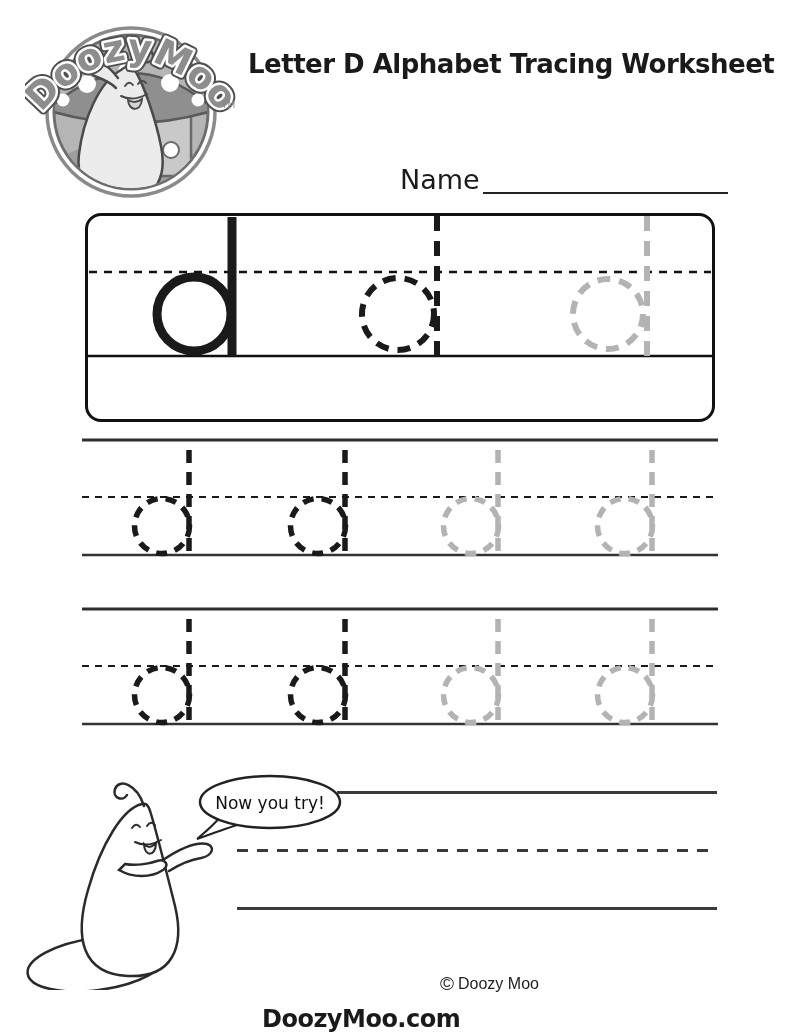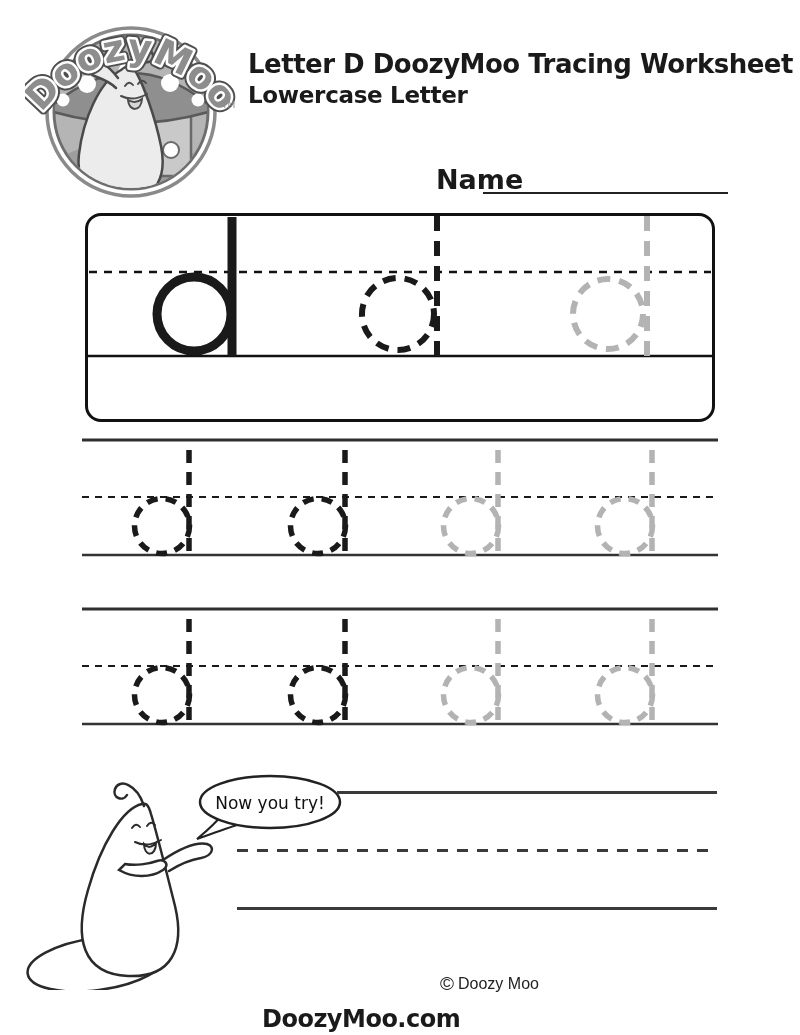--- a/index.html
+++ b/index.html
@@ -1,21 +1,21 @@
 <!DOCTYPE html>
 <html><head>
 <meta charset="utf-8">
 <style>
   html,body{margin:0;padding:0;background:#fff;}
   .page{position:relative;width:800px;height:1035px;background:#ffffff;overflow:hidden;
         font-family:"DejaVu Sans",sans-serif;color:#1a1a1a;}
   .abs{position:absolute;}
   .title{left:248px;top:49px;font-size:26px;font-weight:600;letter-spacing:-0.5px;white-space:nowrap;}
   .subtitle{left:248px;top:82px;font-size:23px;font-weight:600;letter-spacing:-0.3px;}
-  .name-label{left:400px;top:164px;font-size:27px;font-weight:700;margin-left:36px;}
+  .name-label{left:400px;top:164px;font-size:27px;font-weight:400;}
   .name-line{left:483px;top:192px;width:245px;height:2px;background:#222;}
   .main-box{left:85px;top:213px;width:630px;height:209px;border:3px solid #111;
             border-radius:16px;box-sizing:border-box;}
   .main-svg{left:85px;top:213px;}
   .row-svg{left:82px;}
   .row1{top:437px;}
   .row2{top:606px;}
   .hline{background:#3a3a3a;height:3px;}
   .bl-top{left:337px;top:791px;width:380px;}
   .bl-dash{left:237px;top:849px;width:480px;height:3px;
@@ -67,22 +67,21 @@
     </g>
     <text font-size="37" font-weight="bold" fill="none" stroke="#4f4f4f" stroke-width="9" stroke-linejoin="round">
       <textPath href="#logoArc" startOffset="50%" text-anchor="middle">DoozyMoo</textPath>
     </text>
     <text font-size="37" font-weight="bold" fill="#8d8d8d" stroke="#ffffff" stroke-width="5" style="paint-order:stroke" stroke-linejoin="round">
       <textPath href="#logoArc" startOffset="50%" text-anchor="middle">DoozyMoo</textPath>
     </text>
     <text x="197" y="100" font-size="9" fill="#8a8a8a">TM</text>
   </svg>
 
-  <div class="abs title">Letter D DoozyMoo Tracing Worksheet</div>
-  <div class="abs subtitle">Lowercase Letter</div>
+  <div class="abs title">Letter D Alphabet Tracing Worksheet</div>
 
   <div class="abs name-label">Name</div>
   <div class="abs name-line"></div>
 
   <div class="abs main-box"></div>
   <svg class="abs main-svg" width="630" height="209" viewBox="0 0 630 209">
     <line x1="4" y1="59" x2="626" y2="59" stroke="#111" stroke-width="2.3" stroke-dasharray="8 7"></line>
     <line x1="3" y1="143" x2="627" y2="143" stroke="#111" stroke-width="2.5"></line>
     <g class="letters">
         <g>

